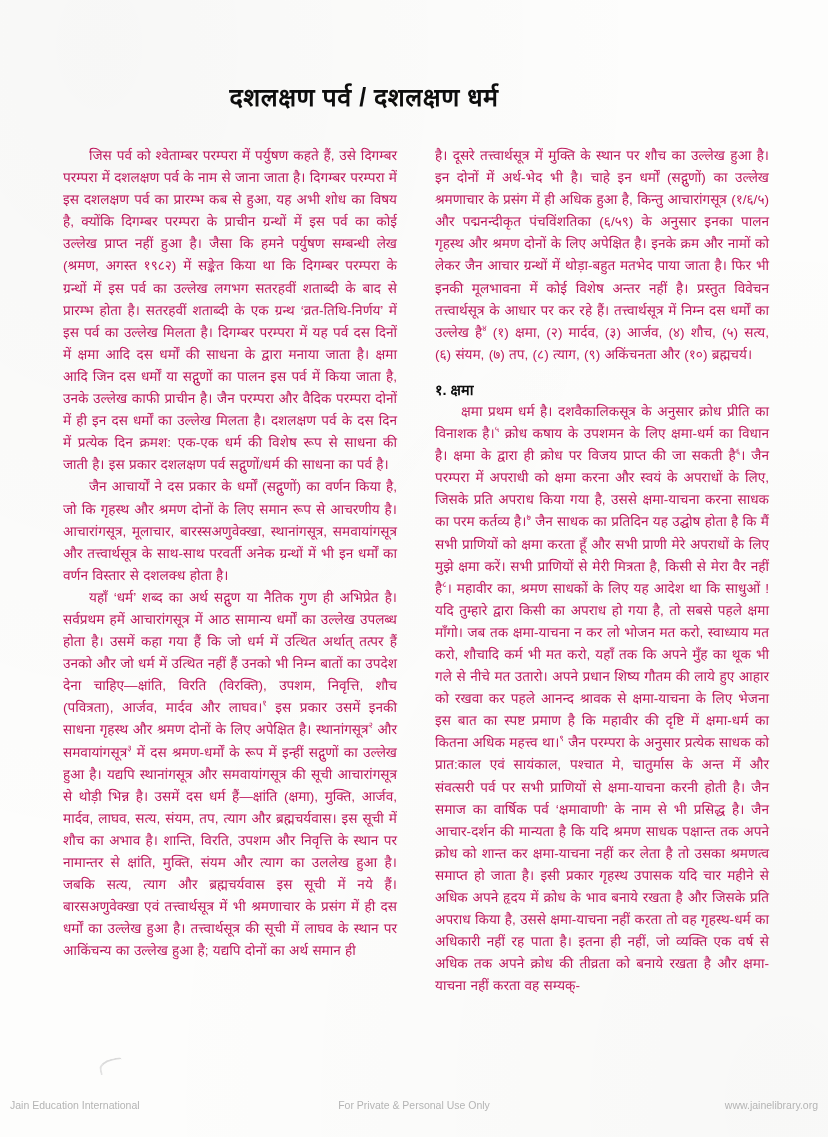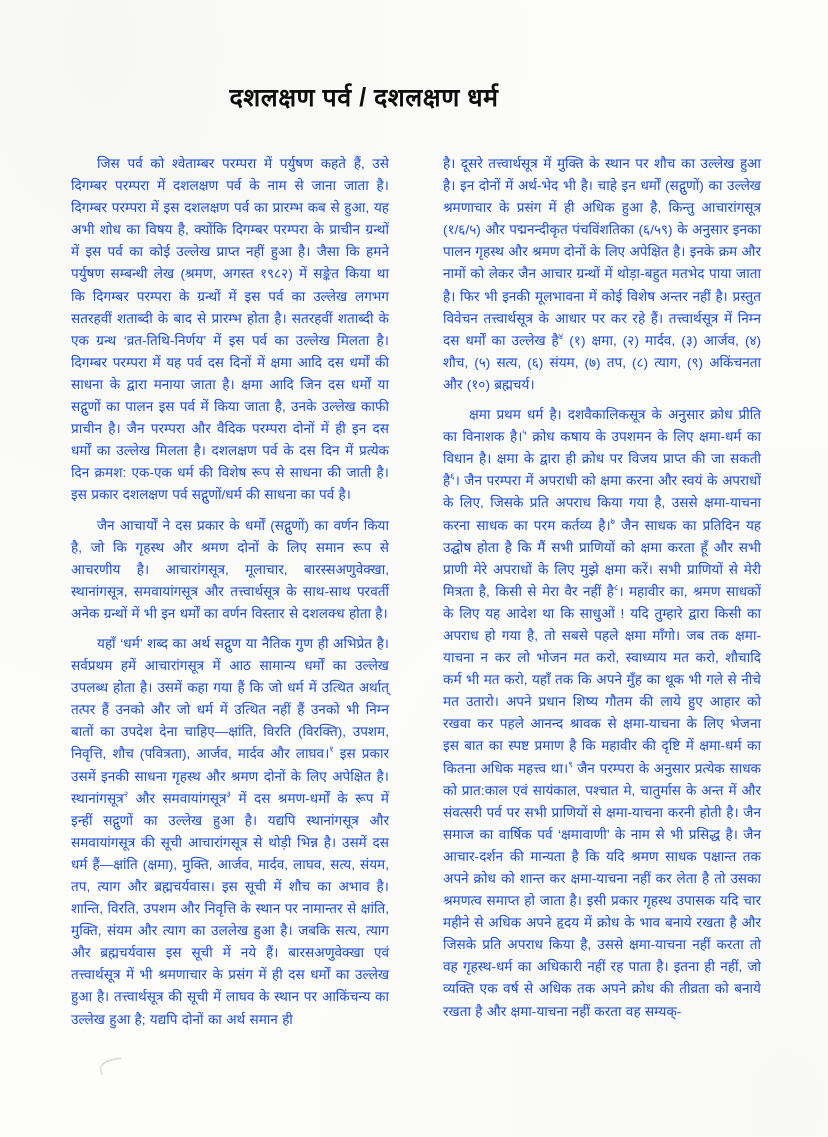--- a/index.html
+++ b/index.html
@@ -52,27 +52,27 @@
     height: 905px;
     display: flex;
     gap: 38px;
   }
   .col {
     width: 334px;
     display: block;
   }
 
   p.body {
-    margin: 8px;
+    margin: 0;
     font-size: 13.6px;
     line-height: 22.1px;
     text-align: justify;
     text-justify: inter-word;
     font-family: "Liberation Sans", "DejaVu Sans", sans-serif;
-    color: #1d4ed8;
+    color: #be185d;
     word-spacing: 0.5px;
   }
   p.body.indent {
     text-indent: 26px;
   }
   p.body + p.body {
     margin-top: 0;
   }
 
   h2.section {
@@ -149,22 +149,28 @@
 
 
       <p class="body indent">जैन आचार्यों ने दस प्रकार के धर्मों (सद्गुणों) का वर्णन किया है, जो कि गृहस्थ और श्रमण दोनों के लिए समान रूप से आचरणीय है। आचारांगसूत्र, मूलाचार, बारस्सअणुवेक्खा, स्थानांगसूत्र, समवायांगसूत्र और तत्त्वार्थसूत्र के साथ-साथ परवर्ती अनेक ग्रन्थों में भी इन धर्मों का वर्णन विस्तार से दशलक्ध होता है।</p>
 
       <p class="body indent"><span>यहाँ ‘धर्म’ शब्द का अर्थ सद्गुण या नैतिक गुण ही अभिप्रेत है। सर्वप्रथम हमें आचारांगसूत्र में आठ सामान्य धर्मों का उल्लेख उपलब्ध होता है। उसमें कहा गया हैं कि जो धर्म में उत्थित अर्थात् तत्पर हैं उनको और जो धर्म में उत्थित नहीं हैं उनको भी निम्न बातों का उपदेश देना चाहिए—क्षांति, विरति (विरक्ति), उपशम, निवृत्ति, शौच (पवित्रता), आर्जव, मार्दव और लाघव।</span><sup class="ref">१</sup><span> इस प्रकार उसमें इनकी साधना गृहस्थ और श्रमण दोनों के लिए अपेक्षित है। स्थानांगसूत्र</span><sup class="ref">२</sup><span> और समवायांगसूत्र</span><sup class="ref">३</sup><span> में दस श्रमण-धर्मों के रूप में इन्हीं सद्गुणों का उल्लेख हुआ है। यद्यपि स्थानांगसूत्र और समवायांगसूत्र की सूची आचारांगसूत्र से थोड़ी भिन्न है। उसमें दस धर्म हैं—क्षांति (क्षमा), मुक्ति, आर्जव, मार्दव, लाघव, सत्य, संयम, तप, त्याग और ब्रह्मचर्यवास। इस सूची में शौच का अभाव है। शान्ति, विरति, उपशम और निवृत्ति के स्थान पर नामान्तर से क्षांति, मुक्ति, संयम और त्याग का उललेख हुआ है। जबकि सत्य, त्याग और ब्रह्मचर्यवास इस सूची में नये हैं। बारसअणुवेक्खा एवं तत्त्वार्थसूत्र में भी श्रमणाचार के प्रसंग में ही दस धर्मों का उल्लेख हुआ है। तत्त्वार्थसूत्र की सूची में लाघव के स्थान पर आकिंचन्य का उल्लेख हुआ है; यद्यपि दोनों का अर्थ समान ही</span></p>
     </div>
 
     <div class="col">
       <p class="body"><span>है। दूसरे तत्त्वार्थसूत्र में मुक्ति के स्थान पर शौच का उल्लेख हुआ है। इन दोनों में अर्थ-भेद भी है। चाहे इन धर्मों (सद्गुणों) का उल्लेख श्रमणाचार के प्रसंग में ही अधिक हुआ है, किन्तु आचारांगसूत्र (१/६/५) और पद्मनन्दीकृत पंचविंशतिका (६/५९) के अनुसार इनका पालन गृहस्थ और श्रमण दोनों के लिए अपेक्षित है। इनके क्रम और नामों को लेकर जैन आचार ग्रन्थों में थोड़ा-बहुत मतभेद पाया जाता है। फिर भी इनकी मूलभावना में कोई विशेष अन्तर नहीं है। प्रस्तुत विवेचन तत्त्वार्थसूत्र के आधार पर कर रहे हैं। तत्त्वार्थसूत्र में निम्न दस धर्मों का उल्लेख है</span><sup class="ref">४</sup><span> (१) क्षमा, (२) मार्दव, (३) आर्जव, (४) शौच, (५) सत्य, (६) संयम, (७) तप, (८) त्याग, (९) अकिंचनता और (१०) ब्रह्मचर्य।</span></p>
 
+      <h2 class="section tight">१. क्षमा</h2>
 
       <p class="body indent"><span>क्षमा प्रथम धर्म है। दशवैकालिकसूत्र के अनुसार क्रोध प्रीति का विनाशक है।</span><sup class="ref">५</sup><span> क्रोध कषाय के उपशमन के लिए क्षमा-धर्म का विधान है। क्षमा के द्वारा ही क्रोध पर विजय प्राप्त की जा सकती है</span><sup class="ref">६</sup><span>। जैन परम्परा में अपराधी को क्षमा करना और स्वयं के अपराधों के लिए, जिसके प्रति अपराध किया गया है, उससे क्षमा-याचना करना साधक का परम कर्तव्य है।</span><sup class="ref">७</sup><span> जैन साधक का प्रतिदिन यह उद्घोष होता है कि मैं सभी प्राणियों को क्षमा करता हूँ और सभी प्राणी मेरे अपराधों के लिए मुझे क्षमा करें। सभी प्राणियों से मेरी मित्रता है, किसी से मेरा वैर नहीं है</span><sup class="ref">८</sup><span>। महावीर का, श्रमण साधकों के लिए यह आदेश था कि साधुओं ! यदि तुम्हारे द्वारा किसी का अपराध हो गया है, तो सबसे पहले क्षमा माँगो। जब तक क्षमा-याचना न कर लो भोजन मत करो, स्वाध्याय मत करो, शौचादि कर्म भी मत करो, यहाँ तक कि अपने मुँह का थूक भी गले से नीचे मत उतारो। अपने प्रधान शिष्य गौतम की लाये हुए आहार को रखवा कर पहले आनन्द श्रावक से क्षमा-याचना के लिए भेजना इस बात का स्पष्ट प्रमाण है कि महावीर की दृष्टि में क्षमा-धर्म का कितना अधिक महत्त्व था।</span><sup class="ref">९</sup><span> जैन परम्परा के अनुसार प्रत्येक साधक को प्रात:काल एवं सायंकाल, पश्चात मे, चातुर्मास के अन्त में और संवत्सरी पर्व पर सभी प्राणियों से क्षमा-याचना करनी होती है। जैन समाज का वार्षिक पर्व ‘क्षमावाणी’ के नाम से भी प्रसिद्ध है। जैन आचार-दर्शन की मान्यता है कि यदि श्रमण साधक पक्षान्त तक अपने क्रोध को शान्त कर क्षमा-याचना नहीं कर लेता है तो उसका श्रमणत्व समाप्त हो जाता है। इसी प्रकार गृहस्थ उपासक यदि चार महीने से अधिक अपने हृदय में क्रोध के भाव बनाये रखता है और जिसके प्रति अपराध किया है, उससे क्षमा-याचना नहीं करता तो वह गृहस्थ-धर्म का अधिकारी नहीं रह पाता है। इतना ही नहीं, जो व्यक्ति एक वर्ष से अधिक तक अपने क्रोध की तीव्रता को बनाये रखता है और क्षमा-याचना नहीं करता वह सम्यक्-</span></p>
     </div>
 
   </div>
 
   <div class="smudge"></div>
 
+  <div class="footer">
+    <span class="f-left">Jain Education International</span>
+    <span class="f-center">For Private &amp; Personal Use Only</span>
+    <span class="f-right">www.jainelibrary.org</span>
+  </div>
 
 </div>
 
 </body></html>

